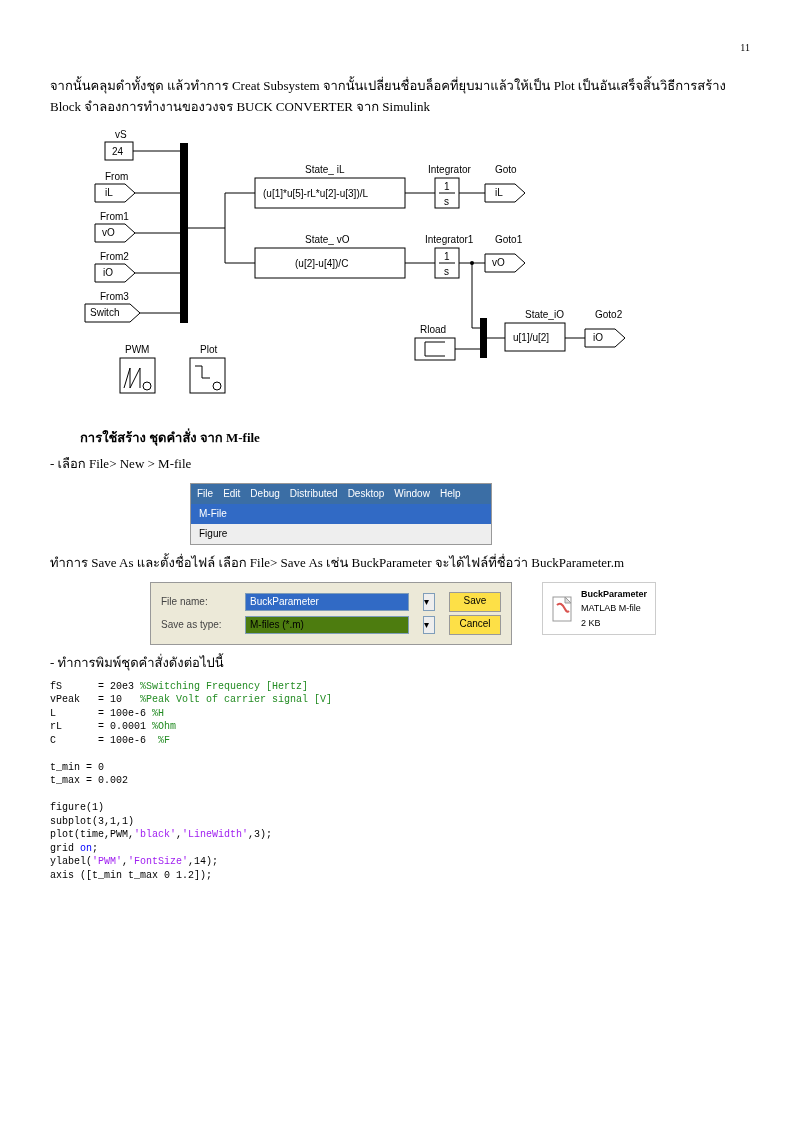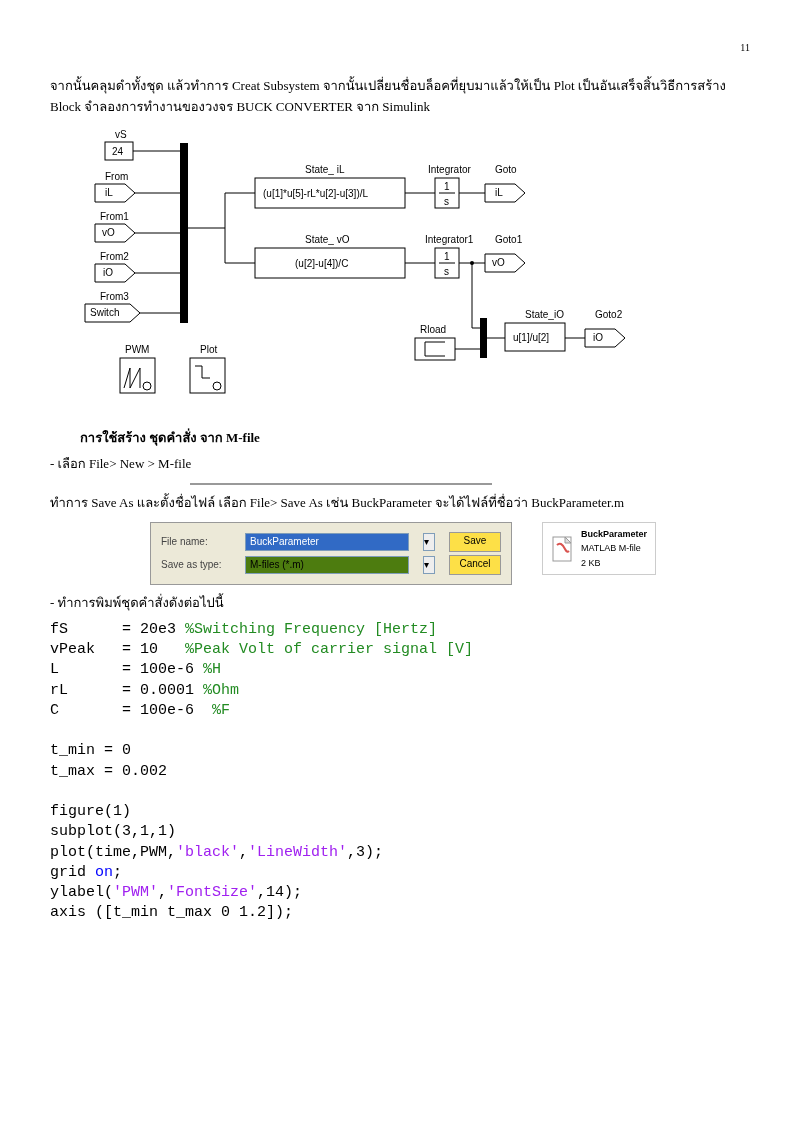--- a/index.html
+++ b/index.html
@@ -25,21 +25,21 @@
   .menu-item { padding:2px 8px; display:flex; justify-content:space-between; }
   .menu-hl { background:#316ac5; color:#fff; }
   .saveas-wrap { display:flex; gap:30px; margin:8px 0 8px 100px; align-items:flex-start; }
   .saveas { background:#ece9d8; border:1px solid #999; padding:6px 10px; font-family: Tahoma,sans-serif; font-size:10px; width:340px; }
   .saveas-row { display:flex; align-items:center; gap:14px; margin:3px 0; }
   .saveas-lbl { width:70px; color:#444; }
   .saveas-field { flex:1; height:16px; border:1px solid #7f9db9; background:#4d7c0f; padding:0 4px; display:flex; align-items:center; }
   .saveas-field.sel { background:#316ac5; color:#fff; }
   .saveas-btn { width:50px; height:18px; border:1px solid #999; background:#fde047; text-align:center; line-height:16px; }
   .file-icon { display:flex; gap:6px; align-items:center; border:1px solid #ccc; padding:4px 8px; font-family: Tahoma,sans-serif; font-size:9px; }
-  .code { font-family: "Courier New", monospace; font-size: 15px; white-space: pre; line-height: 1.35; margin-top:3px; }
+  .code { font-family: "Courier New", monospace; font-size: 10px; white-space: pre; line-height: 1.35; margin-top:3px; }
   .code .kw { color:#0000ff; }
   .code .cm { color:#228B22; }
   .code .str { color:#A020F0; }
 </style>
 </head>
 <body>
 
 <div class="page-number">11</div>
 
 <div class="para">จากนั้นคลุมดำทั้งชุด แล้วทำการ Creat Subsystem จากนั้นเปลี่ยนชื่อบล็อคที่ยุบมาแล้วให้เป็น Plot เป็นอันเสร็จสิ้นวิธีการสร้าง Block จำลองการทำงานของวงจร BUCK CONVERTER จาก Simulink</div>
@@ -144,21 +144,38 @@
   <rect x="110" y="230" width="35" height="35" class="blk"></rect>
   <path d="M115 238 L122 238 L122 250 L130 250" class="ln"></path>
       <circle cx="137" cy="258" r="4" class="blk"></circle>
 </svg>
 </div>
 
 <div class="para bold">การใช้สร้าง ชุดคำสั่ง จาก M-file</div>
 <div class="para">- เลือก File&gt; New &gt; M-file</div>
 
 <div class="menu-shot">
+  <div class="menu-header">
+    <span>File</span>
+    <span>Edit</span>
+    <span>Debug</span>
+    <span>Distributed</span>
+    <span>Desktop</span>
+    <span>Window</span>
+    <span>Help</span>
+  </div>
   <div class="menu-row">
+    <div class="menu-right">
+      <div class="menu-item menu-hl">
+          <span>M-File</span>
+        </div>
+      <div class="menu-item">
+          <span>Figure</span>
+        </div>
+    </div>
   </div>
 </div>
 
 <div class="para">ทำการ Save As และตั้งชื่อไฟล์  เลือก File&gt; Save As เช่น BuckParameter จะได้ไฟล์ที่ชื่อว่า BuckParameter.m</div>
 
 <div class="saveas-wrap">
   <div class="saveas">
     <div class="saveas-row">
       <div class="saveas-lbl">File name:</div>
       <div class="saveas-field sel">BuckParameter</div>

